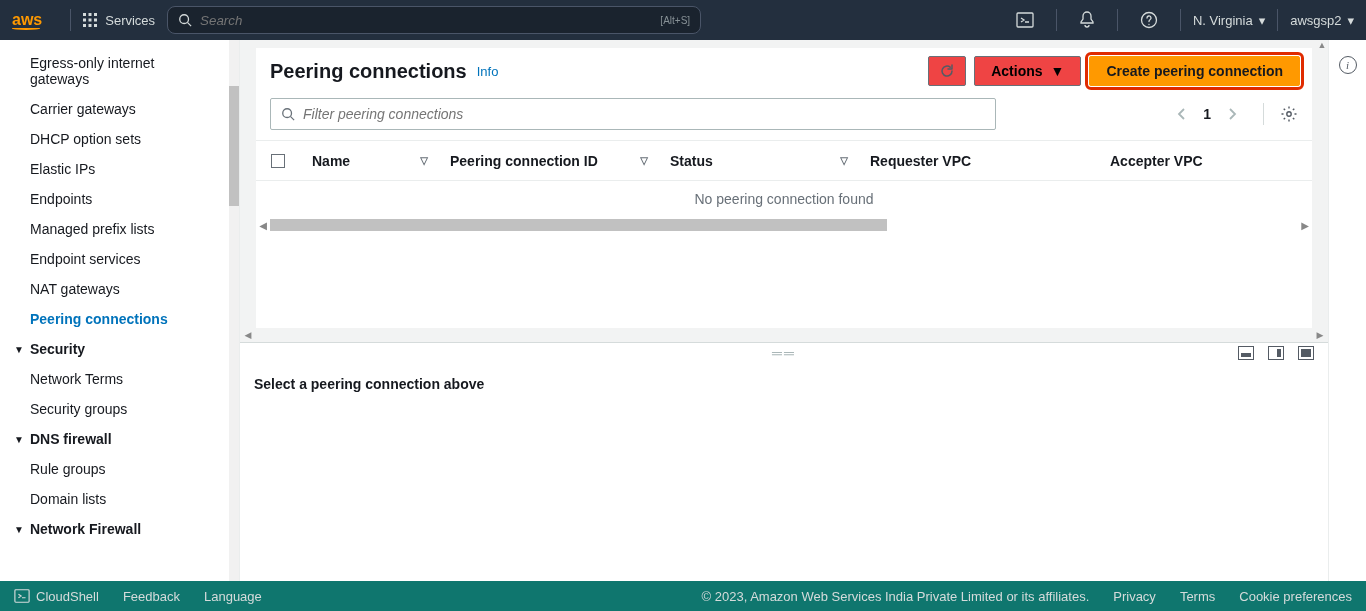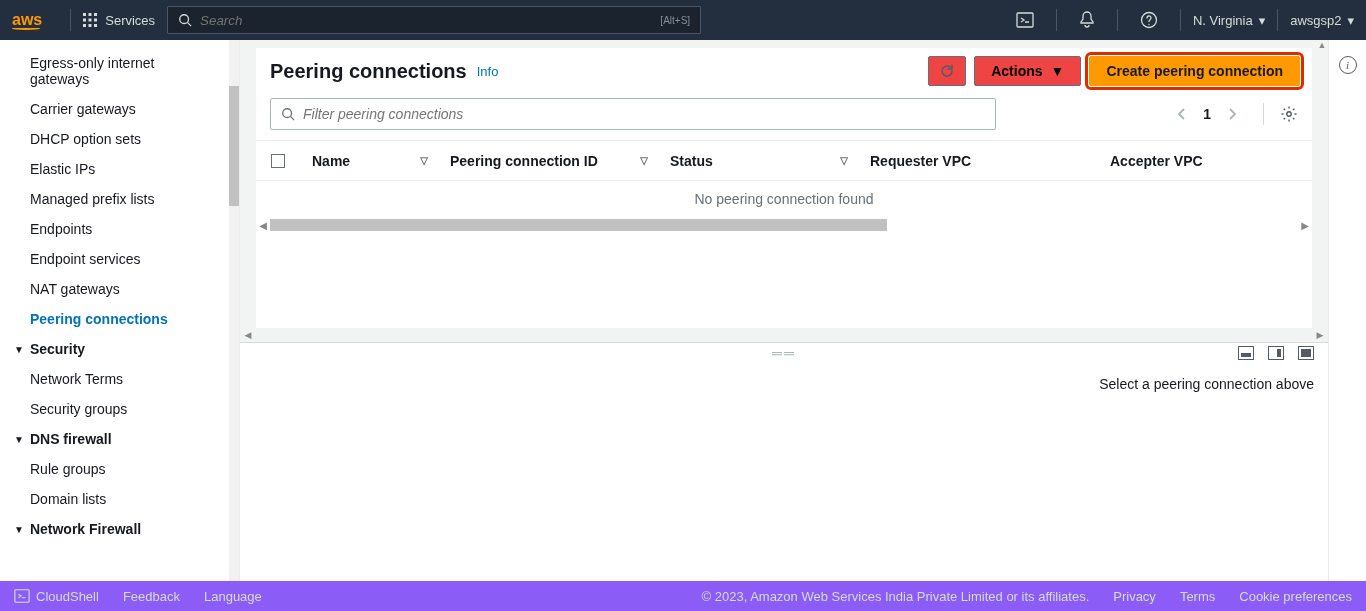--- a/index.html
+++ b/index.html
@@ -6,21 +6,21 @@
 body { font-family: "Amazon Ember", "Helvetica Neue", Arial, sans-serif; font-size: 14px; color: #16191f; overflow: hidden; width: 1366px; height: 611px; position: relative; }
 
 
 .topnav { height: 40px; background: #232f3e; display: flex; align-items: center; color: #d5dbdb; padding: 0 12px; }
 .logo { color: #ff9900; font-weight: bold; font-size: 16px; margin-right: 16px; display: flex; align-items: center; }
 .logo-text { font-family: Arial, sans-serif; }
 .logo-smile { display: block; height: 3px; width: 28px; border-bottom: 2px solid #ff9900; border-radius: 0 0 50% 50%; margin-top: -2px; }
 .nav-divider { width: 1px; height: 22px; background: #4a5568; margin: 0 12px; }
 .services-btn { display: flex; align-items: center; cursor: pointer; font-size: 13px; }
 .services-btn .grid-icon { display: inline-block; margin-right: 8px; }
-.searchbox { display: flex; align-items: center; background: #1a232e; border: 1px solid #4a5568; border-radius: 1px; height: 28px; width: 534px; margin-left: 12px; padding: 0 10px; position: relative; }
+.searchbox { display: flex; align-items: center; background: #1a232e; border: 1px solid #4a5568; border-radius: 8px; height: 28px; width: 534px; margin-left: 12px; padding: 0 10px; position: relative; }
 .searchbox input { background: transparent; border: none; outline: none; color: #d5dbdb; font-style: italic; width: 100%; margin-left: 8px; }
 .searchbox .kbd { position: absolute; right: 10px; font-size: 10px; color: #879196; }
 .nav-spacer { flex: 1; }
 .nav-icon { margin: 0 10px; cursor: pointer; display: flex; align-items: center; }
 .region, .user { display: flex; align-items: center; cursor: pointer; font-size: 13px; }
 .caret-down { margin-left: 6px; }
 
 
 .layout { display: flex; height: 541px; }
 .sidebar { width: 240px; border-right: 1px solid #eaeded; overflow-y: auto; padding-top: 8px; position: relative; }
@@ -79,24 +79,24 @@
 .splitter { height: 20px; background: #fff; border-top: 1px solid #d5dbdb; display: flex; align-items: center; justify-content: center; margin: 0 0 0 0; position: relative; }
 .splitter .grip { color: #aab7b8; letter-spacing: 2px; }
 .splitter .layout-icons { position: absolute; right: 14px; display: flex; gap: 14px; }
 .layout-icon { width: 16px; height: 14px; border: 1.5px solid #545b64; position: relative; cursor: pointer; }
 .layout-icon.inner-bottom::after { content: ""; position: absolute; left: 2px; right: 2px; bottom: 2px; height: 4px; background: #545b64; }
 .layout-icon.inner-right::after { content: ""; position: absolute; top: 2px; bottom: 2px; right: 2px; width: 4px; background: #545b64; }
 .layout-icon.inner-full::after { content: ""; position: absolute; inset: 2px; background: #545b64; }
 
 
 .lower { background: #fff; flex: 1; padding: 14px; margin: 0 0 0 0; }
-.lower-text { font-weight: normal; text-align: right; }
-
-
-.bottombar { height: 30px; background: #8b5cf6; color: #d5dbdb; display: flex; align-items: center; padding: 0 14px; font-size: 13px; }
+.lower-text { font-weight: bold; }
+
+
+.bottombar { height: 30px; background: #0f766e; color: #d5dbdb; display: flex; align-items: center; padding: 0 14px; font-size: 13px; }
 .bottombar .left { display: flex; align-items: center; gap: 24px; }
 .bottombar .right { margin-left: auto; display: flex; align-items: center; gap: 24px; }
 .bottombar a { color: #d5dbdb; cursor: pointer; }
 .cloudshell { display: flex; align-items: center; gap: 6px; }
 
 
 .right-rail { width: 38px; border-left: 1px solid #eaeded; display: flex; justify-content: center; padding-top: 16px; background: #fff; }
 .right-rail .info-circle { width: 18px; height: 18px; border: 1.5px solid #545b64; border-radius: 50%; display: flex; align-items: center; justify-content: center; font-family: Georgia, serif; font-style: italic; font-size: 11px; color: #545b64; cursor: pointer; }
 
 svg { display: block; }
@@ -172,22 +172,22 @@
   </div>
 </div>
 
 <div class="layout">
 
   <div class="sidebar">
     <div class="side-item">Egress-only internet gateways</div>
     <div class="side-item">Carrier gateways</div>
     <div class="side-item">DHCP option sets</div>
     <div class="side-item">Elastic IPs</div>
+    <div class="side-item">Endpoints</div>
     <div class="side-item">Managed prefix lists</div>
-    <div class="side-item">Endpoints</div>
     <div class="side-item">Endpoint services</div>
     <div class="side-item">NAT gateways</div>
     <div class="side-item active">Peering connections</div>
 
     <div class="side-section">
         <span class="tri">▼</span>
         <span>Security</span>
       </div>
     <div class="side-item">Network Terms</div>
     <div class="side-item">Security groups</div>

